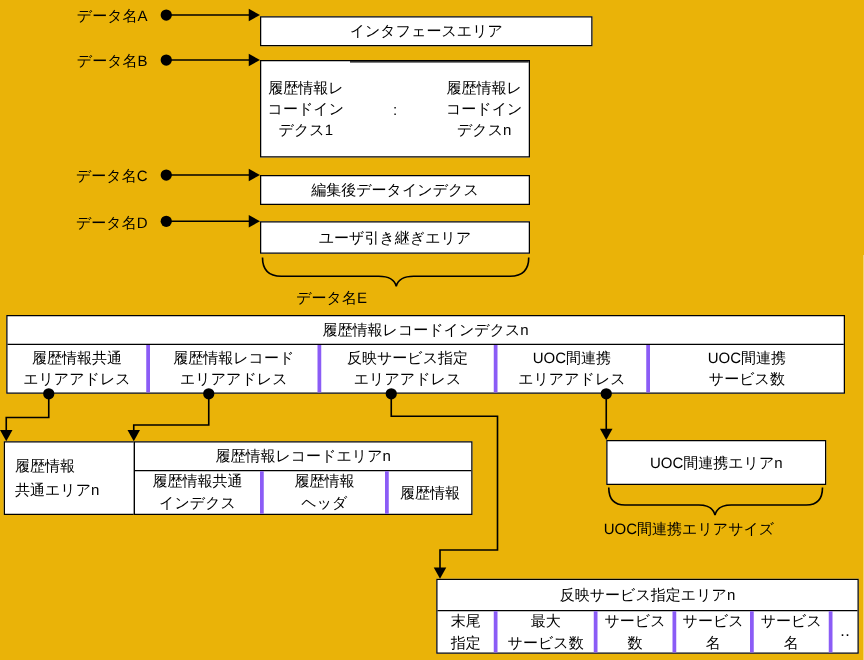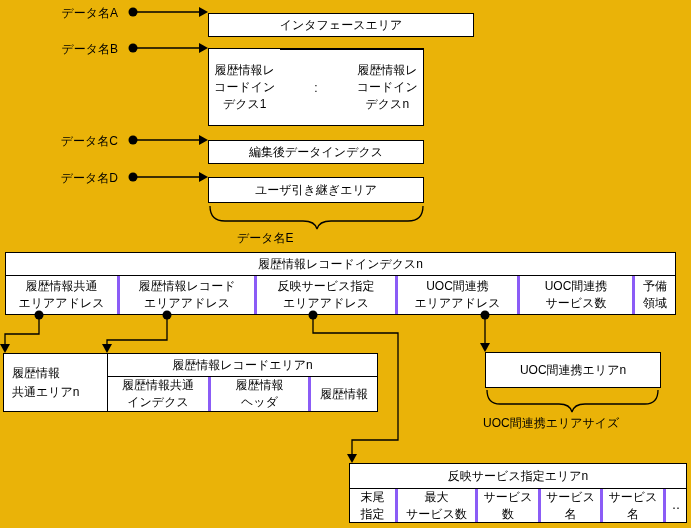--- a/index.html
+++ b/index.html
@@ -86,24 +86,20 @@
         <span>反映サービス指定</span>
         <span>エリアアドレス</span>
       </div>
       <div class="cell" style="width:122px">
         <span>UOC間連携</span>
         <span>エリアアドレス</span>
       </div>
       <div class="cell" style="width:115px">
         <span>UOC間連携</span>
         <span>サービス数</span>
-      </div>
-      <div class="cell">
-        <span>予備</span>
-        <span>領域</span>
       </div>
     </div>
   </div>
 
   <div class="abs leftbox" style="left:3px;top:353px;width:105px;height:59px">
     <span>履歴情報</span>
     <span>共通エリアn</span>
   </div>
 
   <div class="abs tbl" style="left:107px;top:353px;width:271px;height:59px">

